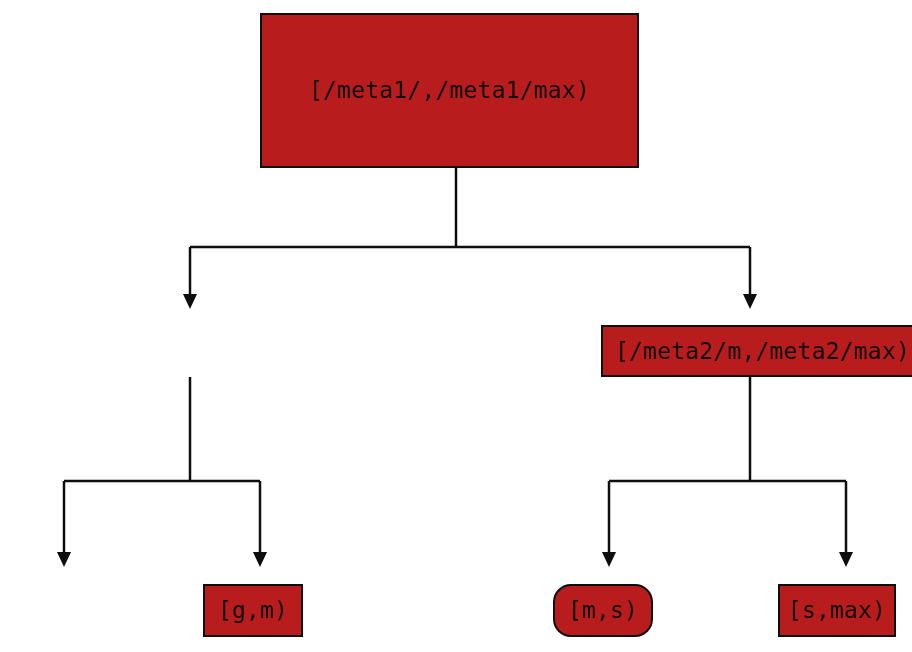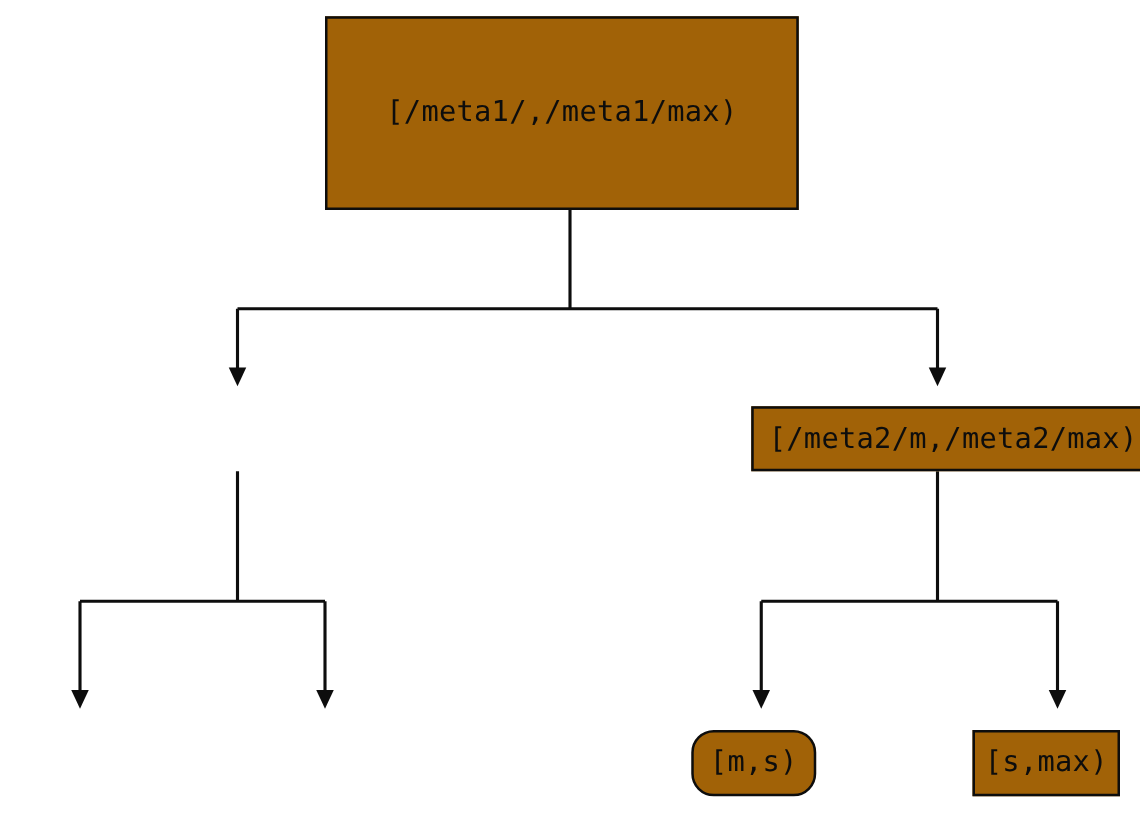--- a/index.html
+++ b/index.html
@@ -19,21 +19,21 @@
     position: absolute;
     left: 0;
     top: 0;
     width: 912px;
     height: 652px;
   }
   .node {
     position: absolute;
     box-sizing: border-box;
     border: 2.5px solid #0d0d0d;
-    background: #a16207;
+    background: #b91c1c;
     display: flex;
     align-items: center;
     justify-content: center;
   }
   .node-label {
     font-size: 23px;
     color: #0d0d0d;
     white-space: pre;
     line-height: 1;
     letter-spacing: 0.2px;
@@ -85,20 +85,23 @@
   <div class="node node-root">
     <span class="node-label">[/meta1/,/meta1/max)</span>
   </div>
 
 
   <div class="node node-mid-right">
     <span class="node-label">[/meta2/m,/meta2/max)</span>
   </div>
 
 
+  <div class="node node-leaf-gm">
+    <span class="node-label">[g,m)</span>
+  </div>
 
   <div class="node node-leaf-ms">
     <span class="node-label">[m,s)</span>
   </div>
 
   <div class="node node-leaf-smax">
     <span class="node-label">[s,max)</span>
   </div>
 
 </div>

